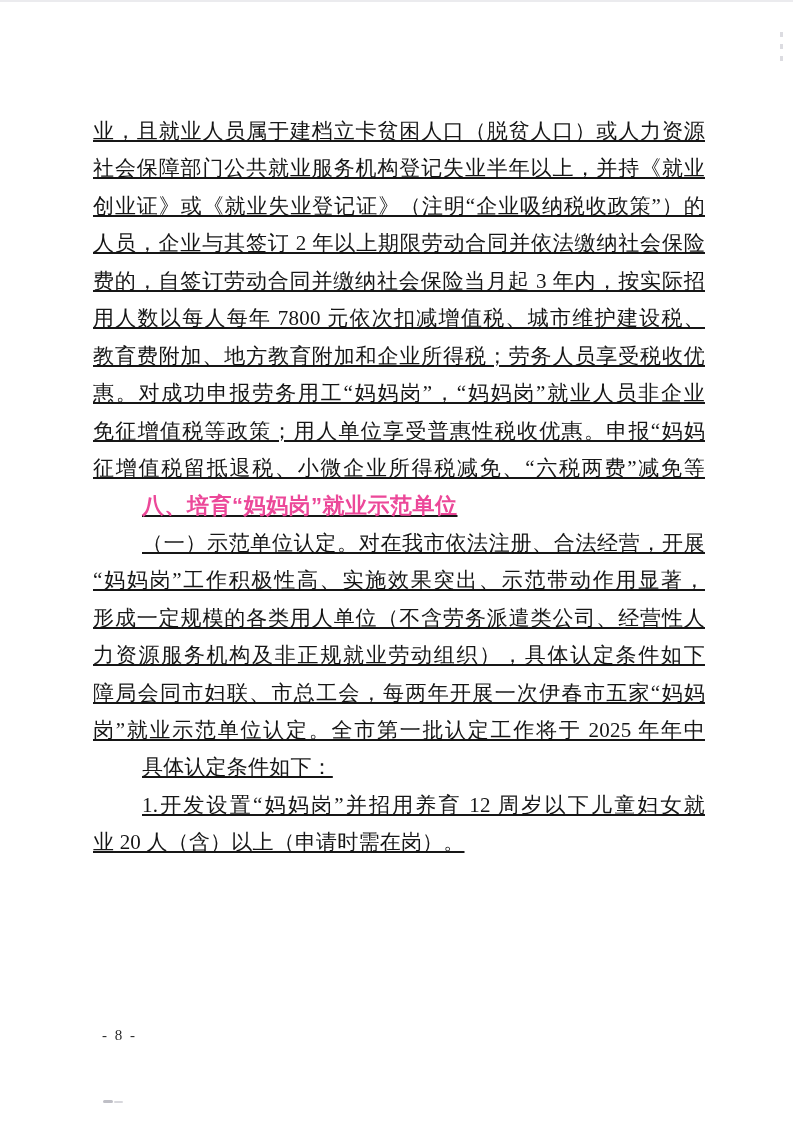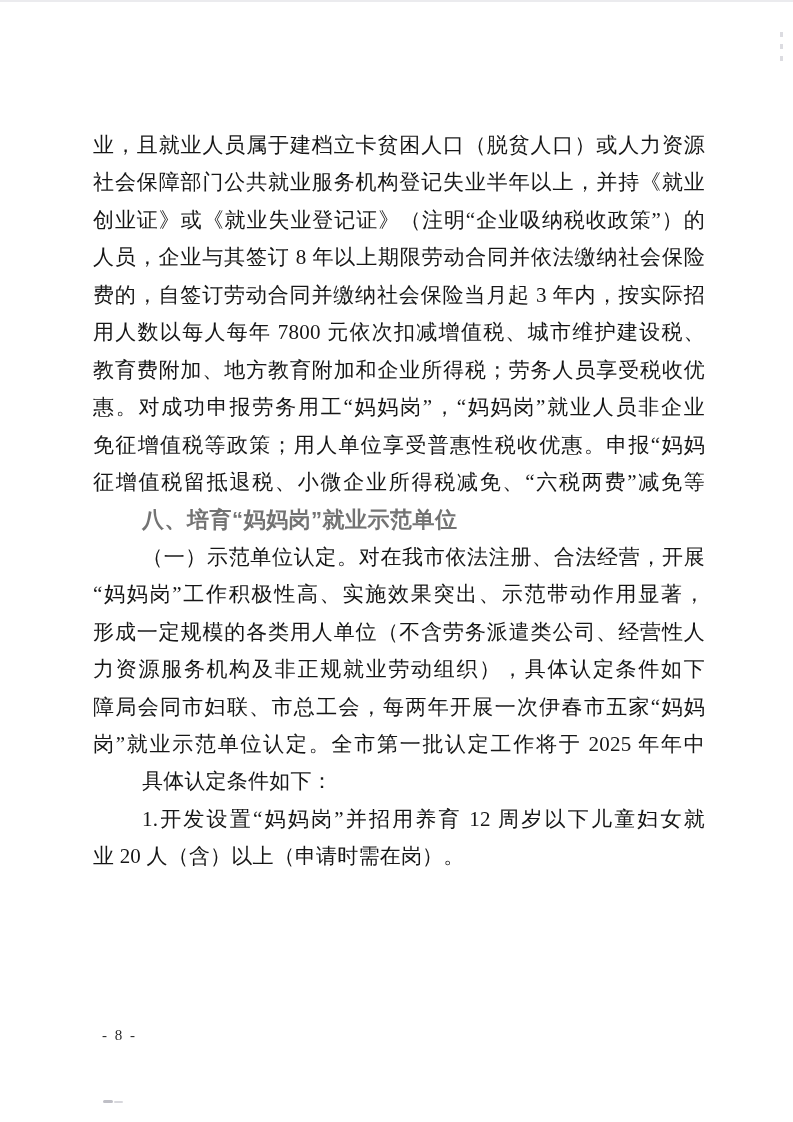--- a/index.html
+++ b/index.html
@@ -49,22 +49,23 @@
     position: absolute;
     left: 114px; top: 1101px;
     width: 9px; height: 2px;
     background: #d8d8dd;
     border-radius: 2px;
   }
   
   .textblock {
     position: absolute;
     left: 93px;
-    top: 127px;
+    top: 113px;
     width: 612px;
+    text-decoration: underline;
   }
   .line {
     height: 37.45px;
     line-height: 37.45px;
     font-size: 21px;
     letter-spacing: 0.2px;
     white-space: nowrap;
     color: #161616;
   }
   .jl {
@@ -82,21 +83,21 @@
     padding-left: 49px;
   }
   .jl.ind {
     padding-left: 49px;
   }
   .hd {
     font-family: "Liberation Sans", "DejaVu Sans", sans-serif;
     font-weight: 700;
     font-size: 22px;
     letter-spacing: 0.5px;
-    color: #737373;
+    color: #ec4899;
   }
   .footer {
     position: absolute;
     left: 102px;
     top: 1027px;
     font-size: 15px;
     letter-spacing: 2px;
     color: #2a2a2a;
     font-family: "Liberation Serif", "DejaVu Serif", serif;
   }
@@ -110,21 +111,21 @@
   <div class="specks">
       <i></i>
       <i></i>
       <i></i>
     </div>
 
   <div class="textblock">
     <div class="line jl">业，且就业人员属于建档立卡贫困人口（脱贫人口）或人力资源</div>
     <div class="line jl">社会保障部门公共就业服务机构登记失业半年以上，并持《就业</div>
     <div class="line jl">创业证》或《就业失业登记证》（注明“企业吸纳税收政策”）的</div>
-    <div class="line jl">人员，企业与其签订 8 年以上期限劳动合同并依法缴纳社会保险</div>
+    <div class="line jl">人员，企业与其签订 2 年以上期限劳动合同并依法缴纳社会保险</div>
     <div class="line jl">费的，自签订劳动合同并缴纳社会保险当月起 3 年内，按实际招</div>
     <div class="line jl">用人数以每人每年 7800 元依次扣减增值税、城市维护建设税、</div>
     <div class="line jl">教育费附加、地方教育附加和企业所得税；劳务人员享受税收优</div>
     <div class="line jl">惠。对成功申报劳务用工“妈妈岗”，“妈妈岗”就业人员非企业</div>
     <div class="line jl">免征增值税等政策；用人单位享受普惠性税收优惠。申报“妈妈</div>
     <div class="line jl">征增值税留抵退税、小微企业所得税减免、“六税两费”减免等</div>
     <div class="line ll ind hd">八、培育“妈妈岗”就业示范单位</div>
     <div class="line jl ind">（一）示范单位认定。对在我市依法注册、合法经营，开展</div>
     <div class="line jl">“妈妈岗”工作积极性高、实施效果突出、示范带动作用显著，</div>
     <div class="line jl">形成一定规模的各类用人单位（不含劳务派遣类公司、经营性人</div>

